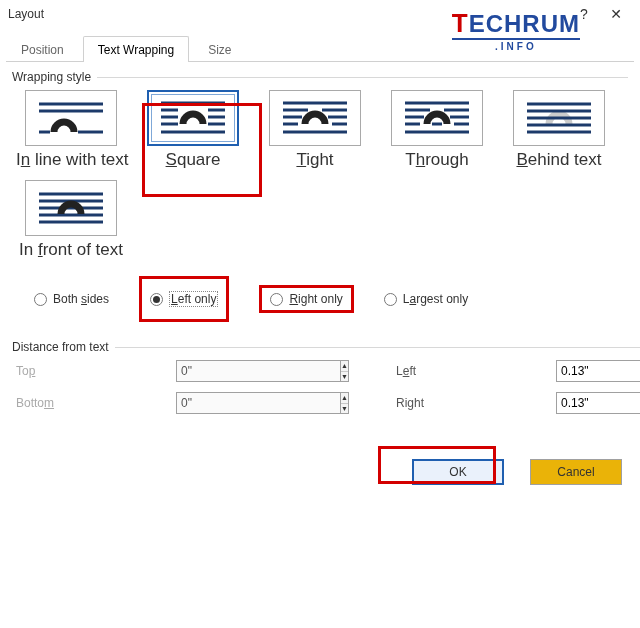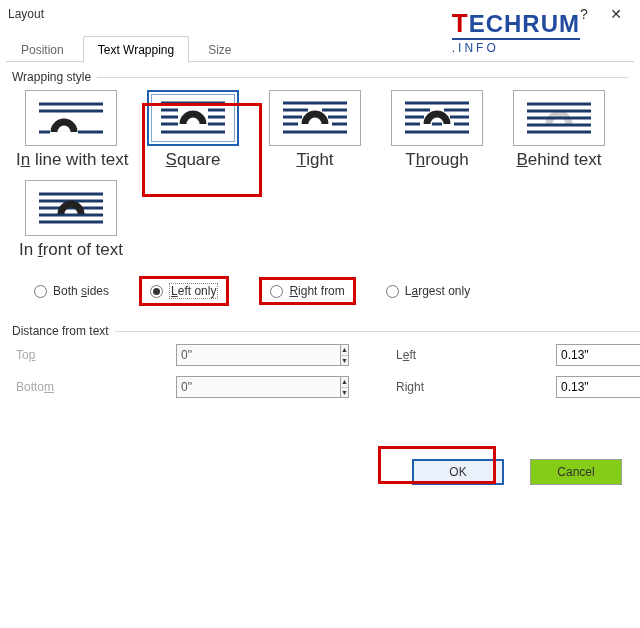--- a/index.html
+++ b/index.html
@@ -41,23 +41,23 @@
     text-align: right;
     font-weight: 800;
     letter-spacing: 1px;
     font-family: Arial, sans-serif;
     z-index: 5;
     line-height: 1;
   }
   .brand .t { color:#c00; font-size:26px; font-weight:900;}
   .brand .rest { color:#224a9e; font-size:24px; font-weight:900;}
   .brand .sub {
-    display:block; font-size:12px; color:#224a9e; text-align:left;
+    display:block; font-size:10px; color:#224a9e; text-align:center;
     border-top:2px solid #224a9e; padding-top:2px; margin-top:2px;
-    letter-spacing:3px; font-weight:400;
+    letter-spacing:3px; font-weight:700;
   }
   .tabs {
     display: flex;
     align-items: flex-end;
     margin: 6px 6px 0 6px;
     border-bottom: 1px solid #d0d0d0;
     height: 28px;
   }
   .tab {
     padding: 6px 14px 5px 14px;
@@ -141,21 +141,21 @@
   }
   .spin .b { flex:1; display:flex; align-items:center; justify-content:center;
     font-size:7px; line-height:1; background:#f4f4f4; cursor:default;}
   .spin .b + .b { border-top:1px solid #c8c8c8;}
   .button-row {
     position:absolute; bottom:11px; right:18px;
     display:flex; gap:26px;
   }
   .btn {
     min-width:92px; height:26px; border:1px solid #a0a0a0;
-    background:#84cc16; display:flex; align-items:center; justify-content:center;
+    background:#eab308; display:flex; align-items:center; justify-content:center;
     font-size:12px; cursor:default;
   }
   .btn.primary { border:2px solid #1f5fb0; background:#eaf1fb;}
   .hl-red { border:3px solid #d30000; }
   .hl-wrap-square {
     position:absolute;
     border:3px solid #d30000;
     pointer-events:none;
     z-index:4;
   }
@@ -289,29 +289,29 @@
 
       </div>
     </fieldset>
 
     <fieldset class="group">
       <div class="radio-row">
         <div class="radio">
           <span class="circle"></span>
           <span class="lbl"><span>Both </span><span class="u">s</span><span>ides</span></span>
         </div>
-        <div class="radio selected hl-red" style="padding:4px 8px;">
+        <div class="radio selected hl-red" style="padding:12px 8px;">
           <span class="circle">
               <span class="dot"></span>
             </span>
           <span class="lbl" style="border:1px dotted #888; padding:0 1px;"><span class="u">L</span><span>eft only</span></span>
         </div>
         <div class="radio hl-red" style="padding:4px 8px;">
           <span class="circle"></span>
-          <span class="lbl"><span class="u">R</span><span>ight from</span></span>
+          <span class="lbl"><span class="u">R</span><span>ight only</span></span>
         </div>
         <div class="radio">
           <span class="circle"></span>
           <span class="lbl"><span>L</span><span class="u">a</span><span>rgest only</span></span>
         </div>
       </div>
     </fieldset>
 
     <fieldset class="group">
       <div class="hdr">

